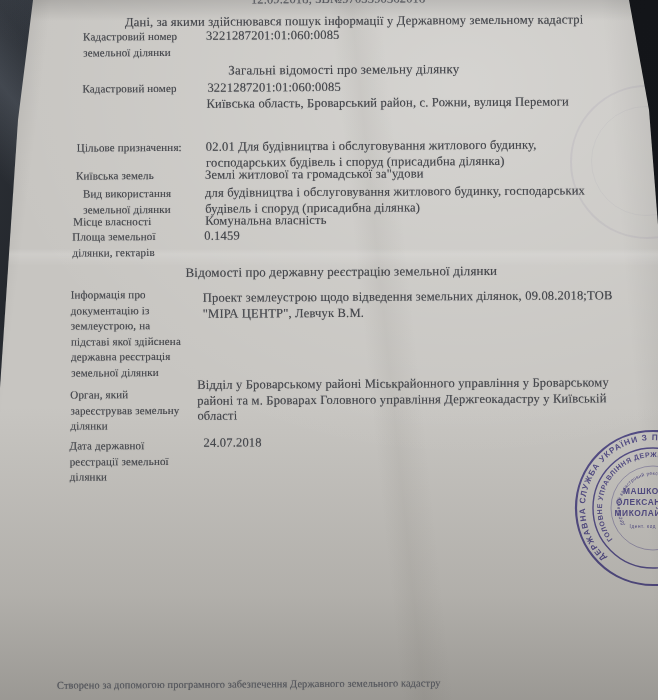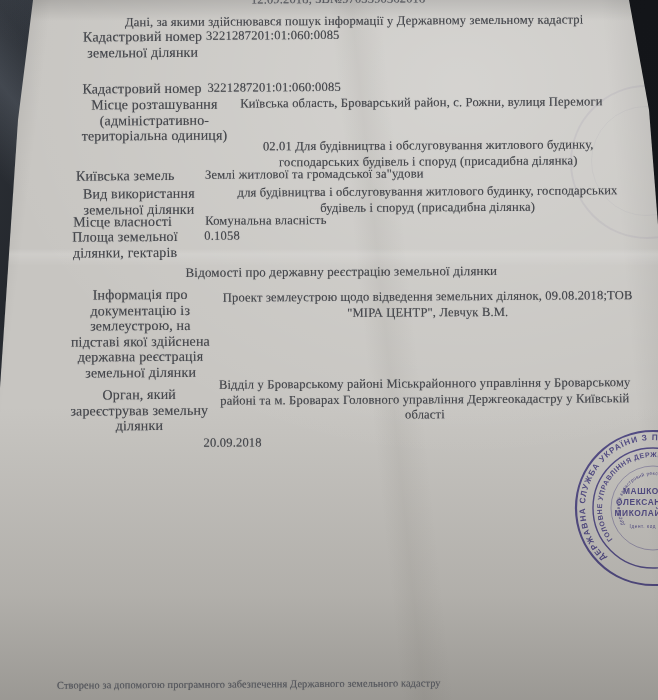--- a/index.html
+++ b/index.html
@@ -1,20 +1,19 @@
 <!DOCTYPE html>
 <html><head>
 <meta charset="utf-8">
 <style>
   html,body{margin:0;padding:0;background:#101216;}
   #stage{
     position:relative;width:658px;height:700px;overflow:hidden;
     background:linear-gradient(115deg,#2e3238 0%,#1b1e23 30%,#121418 55%,#16181c 100%);
     font-family:"Liberation Serif","DejaVu Serif",serif;
-    text-align:center;
   }
   
   #bg-streaks{
     position:absolute;inset:0;
     background:
       linear-gradient(52deg,transparent 34%,rgba(150,160,175,0.22) 40%,rgba(110,120,135,0.06) 45%,transparent 50%),
       linear-gradient(38deg,transparent 55%,rgba(120,132,150,0.14) 62%,transparent 68%),
       linear-gradient(60deg,transparent 12%,rgba(140,150,165,0.10) 16%,transparent 21%);
   }
   
@@ -32,21 +31,21 @@
   
   #paper::before{
     content:"";position:absolute;inset:0;pointer-events:none;
     background:
       linear-gradient(to bottom,transparent 35.5%,rgba(255,255,255,0.14) 36.3%,transparent 38%),
       linear-gradient(84deg,transparent 55%,rgba(90,86,78,0.07) 58%,transparent 62%);
   }
   #sheet-content{position:absolute;inset:0;transform:rotate(-0.35deg);transform-origin:330px 350px;}
   .txt{
     position:absolute;white-space:pre-line;
-    color:#45474c;letter-spacing:0.15px;line-height:15.5px;font-size:14px;
+    color:#45474c;letter-spacing:0.15px;line-height:15.5px;font-size:11px;
     text-shadow:0 0 0.7px rgba(72,74,80,0.55);
   }
   .val{font-size:12.6px;}
   .hd{font-size:13px;}
   #ref-line{font-size:12.5px;color:#5a5c62;}
   #footer-note{font-size:10.4px;color:#55575d;letter-spacing:0.1px;}
   
   #ghost-stamp{
     position:absolute;left:570px;top:85px;width:150px;height:150px;border-radius:50%;
     border:2px solid rgba(130,125,155,0.12);
@@ -70,66 +69,68 @@
     <div id="sheet-content">
 
       <div class="txt" id="ref-line" style="left:253px;top:-8px">12.09.2018, ЗВ№9703390362018</div>
 
       <div class="txt" style="left:127px;top:14px;font-size:12.6px">Дані, за якими здійснювався пошук інформації у Державному земельному кадастрі</div>
 
       <div class="txt" style="left:85px;top:28px">Кадастровий номер
 земельної ділянки</div>
       <div class="txt val" style="left:208px;top:28px">3221287201:01:060:0085</div>
 
+      <div class="txt hd" style="left:230px;top:62px">Загальні відомості про земельну ділянку</div>
 
       <div class="txt" style="left:84px;top:80px">Кадастровий номер</div>
       <div class="txt val" style="left:209px;top:80px">3221287201:01:060:0085</div>
 
-      <div class="txt" style="left:83px;top:96px">Місце розташування
-(адміністративно-
-територіальна одиниця)</div>
       <div class="txt val" style="left:208px;top:96px;width:430px">Київська область, Броварський район, с. Рожни, вулиця Перемоги</div>
 
+      <div class="txt" style="left:78px;top:139px">Цільове призначення:</div>
       <div class="txt val" style="left:207px;top:139px;width:445px">02.01 Для будівництва і обслуговування житлового будинку,
 господарських будівель і споруд (присадибна ділянка)</div>
 
       <div class="txt" style="left:77px;top:167px">Київська земель</div>
       <div class="txt val" style="left:206px;top:167px">Землі житлової та громадської за"удови</div>
 
       <div class="txt" style="left:84px;top:185px">Вид використання
 земельної ділянки</div>
       <div class="txt val" style="left:206px;top:185px;width:445px">для будівництва і обслуговування житлового будинку, господарських
 будівель і споруд (присадибна ділянка)</div>
 
       <div class="txt" style="left:74px;top:213px">Місце власності</div>
       <div class="txt val" style="left:206px;top:213px">Комунальна власність</div>
 
       <div class="txt" style="left:73px;top:228px">Площа земельної
 ділянки, гектарів</div>
-      <div class="txt val" style="left:205px;top:228px">0.1058</div>
+      <div class="txt val" style="left:205px;top:228px">0.1459</div>
 
       <div class="txt hd" style="left:186px;top:264px">Відомості про державну реєстрацію земельної ділянки</div>
 
       <div class="txt" style="left:71px;top:286px">Інформація про
 документацію із
 землеустрою, на
 підставі якої здійснена
 державна реєстрація
 земельної ділянки</div>
       <div class="txt val" style="left:203px;top:290px;width:450px">Проект землеустрою щодо відведення земельних ділянок, 09.08.2018;ТОВ
 "МІРА ЦЕНТР", Левчук В.М.</div>
 
       <div class="txt" style="left:70px;top:386px">Орган, який
 зареєстрував земельну
 ділянки</div>
       <div class="txt val" style="left:197px;top:377px;width:455px">Відділ у Броварському районі Міськрайонного управління у Броварському
 районі та м. Броварах Головного управління Держгеокадастру у Київській
 області</div>
 
-      <div class="txt val" style="left:203px;top:435px">20.09.2018</div>
+      <div class="txt" style="left:69px;top:437px">Дата державної
+реєстрації земельної
+ділянки</div>
+      <div class="txt val" style="left:203px;top:435px">24.07.2018</div>
 
       <div class="txt" id="footer-note" style="left:55px;top:676px">Створено за допомогою програмного забезпечення Державного земельного кадастру</div>
     </div>
 
     <svg id="stamp-svg" width="103" height="200" viewBox="555 403 103 200">
       <g stroke="#574ea6" fill="none">
         <circle cx="653" cy="508" r="77" stroke-width="2.2"></circle>
         <circle cx="653" cy="508" r="60" stroke-width="1.4"></circle>
         <circle cx="653" cy="508" r="42" stroke-width="0.8" opacity="0.55"></circle>
       </g>

